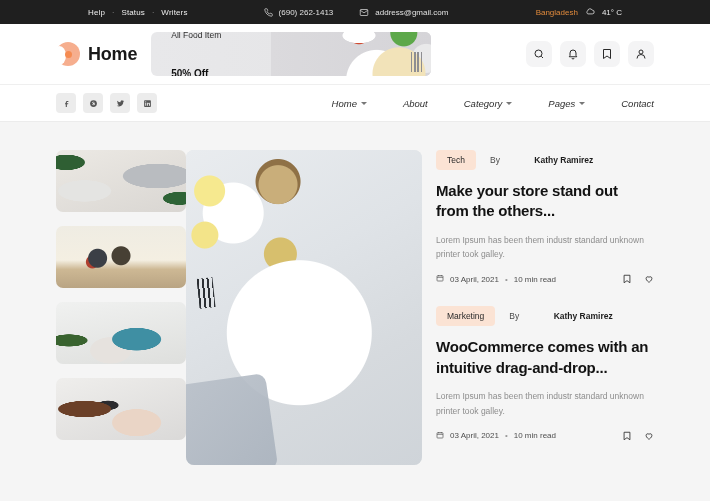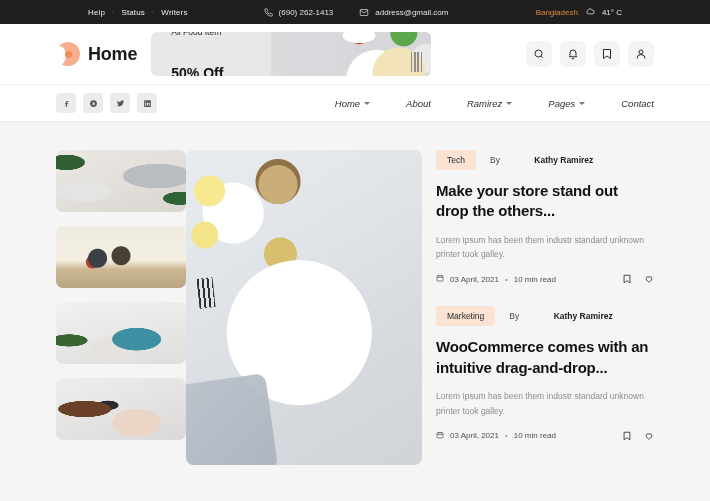--- a/index.html
+++ b/index.html
@@ -49,21 +49,21 @@
   .brand-name { font-size: 18px; font-weight: 700; color:#181818; letter-spacing:-.2px; }
 
   .promo {
     margin-left: 14px; width: 280px; height: 44px;
     border-radius: 6px; overflow:hidden; position: relative;
     background: linear-gradient(90deg,#e8e8ea 0%, #e6e6e8 48%, #dedde0 60%, #d9d8db 100%);
     display:flex; align-items:center;
   }
   .promo-text { padding-left: 20px; position: relative; z-index:2; }
   .promo-t1 { font-size: 8.5px; color:#2c2c2c; margin-bottom:2px; }
-  .promo-t2 { font-size: 14px; font-weight:700; color:#111;margin-top:28px; }
+  .promo-t2 { font-size: 10px; font-weight:700; color:#111;margin-top:28px; }
   .promo-img { position:absolute; right:0; top:0; width: 160px; height:44px; z-index:1;
      background:
        radial-gradient(circle at 80% 95%, #f2e3b9 0 26px, transparent 27px),
        radial-gradient(circle at 66% 110%, #ffffff 0 30px, transparent 31px),
        radial-gradient(circle at 97% 60%, #e9e9ea 0 14px, transparent 15px),
        radial-gradient(ellipse at 55% 8%, #ffffff 0 16px, transparent 17px),
        radial-gradient(circle at 55% 4%, #d04a30 0 10px, transparent 11px),
        radial-gradient(circle at 83% 2%, #5da84a 0 13px, transparent 14px),
        linear-gradient(90deg,#dbdadd,#d5d4d8);
   }
@@ -302,21 +302,21 @@
 
     <div class="menu">
       <span class="menu-item">
         <span>Home</span>
         <span class="caret"></span>
       </span>
       <span class="menu-item">
         <span>About</span>
       </span>
       <span class="menu-item">
-        <span>Ramirez</span>
+        <span>Category</span>
         <span class="caret"></span>
       </span>
       <span class="menu-item">
         <span>Pages</span>
         <span class="caret"></span>
       </span>
       <span class="menu-item">
         <span>Contact</span>
       </span>
     </div>
@@ -340,21 +340,21 @@
     <div class="articles">
 
       <div class="article">
         <div class="article-meta-top">
           <span class="badge">Tech</span>
           <span class="byline">
             <span>By</span>
             <b>Kathy Ramirez</b>
           </span>
         </div>
-        <div class="art-title">Make your store stand out drop the others...</div>
+        <div class="art-title">Make your store stand out from the others...</div>
         <div class="excerpt">Lorem Ipsum has been them industr standard unknown printer took galley.</div>
         <div class="art-footer">
           <span class="art-dates">
             <span><svg width="8" height="8" viewBox="0 0 24 24" fill="none" stroke="#4d4d4d" stroke-width="2">
                   <rect x="3" y="5" width="18" height="16" rx="2"></rect>
                   <path d="M3 10h18M8 3v4M16 3v4"></path>
                 </svg></span>
             <span>03 April, 2021</span>
             <span class="sep">•</span>
             <span>10 min read</span>

